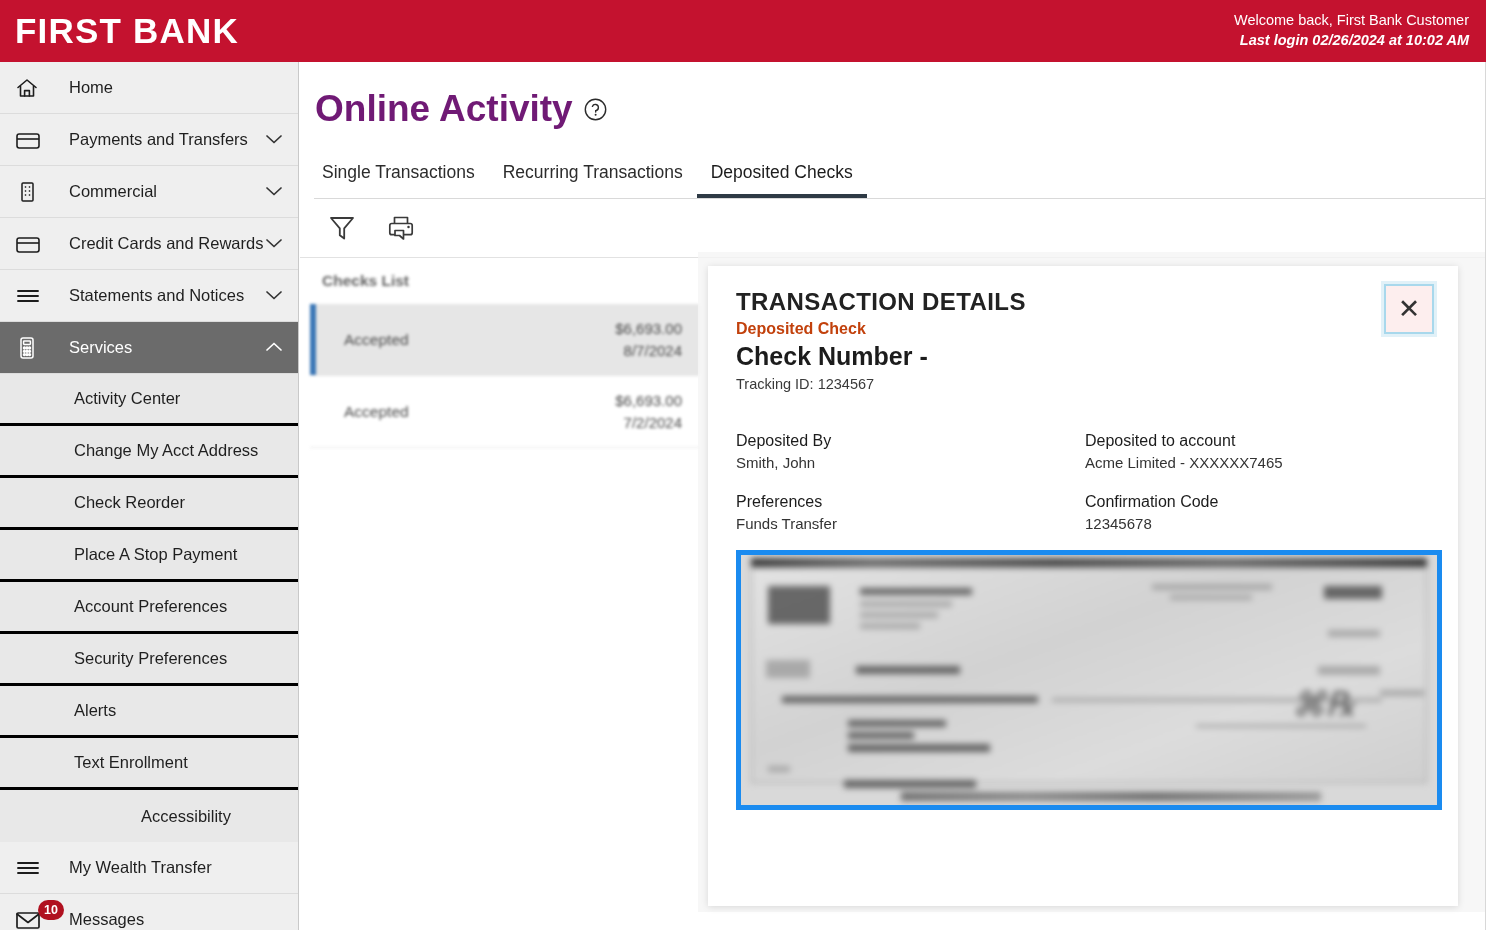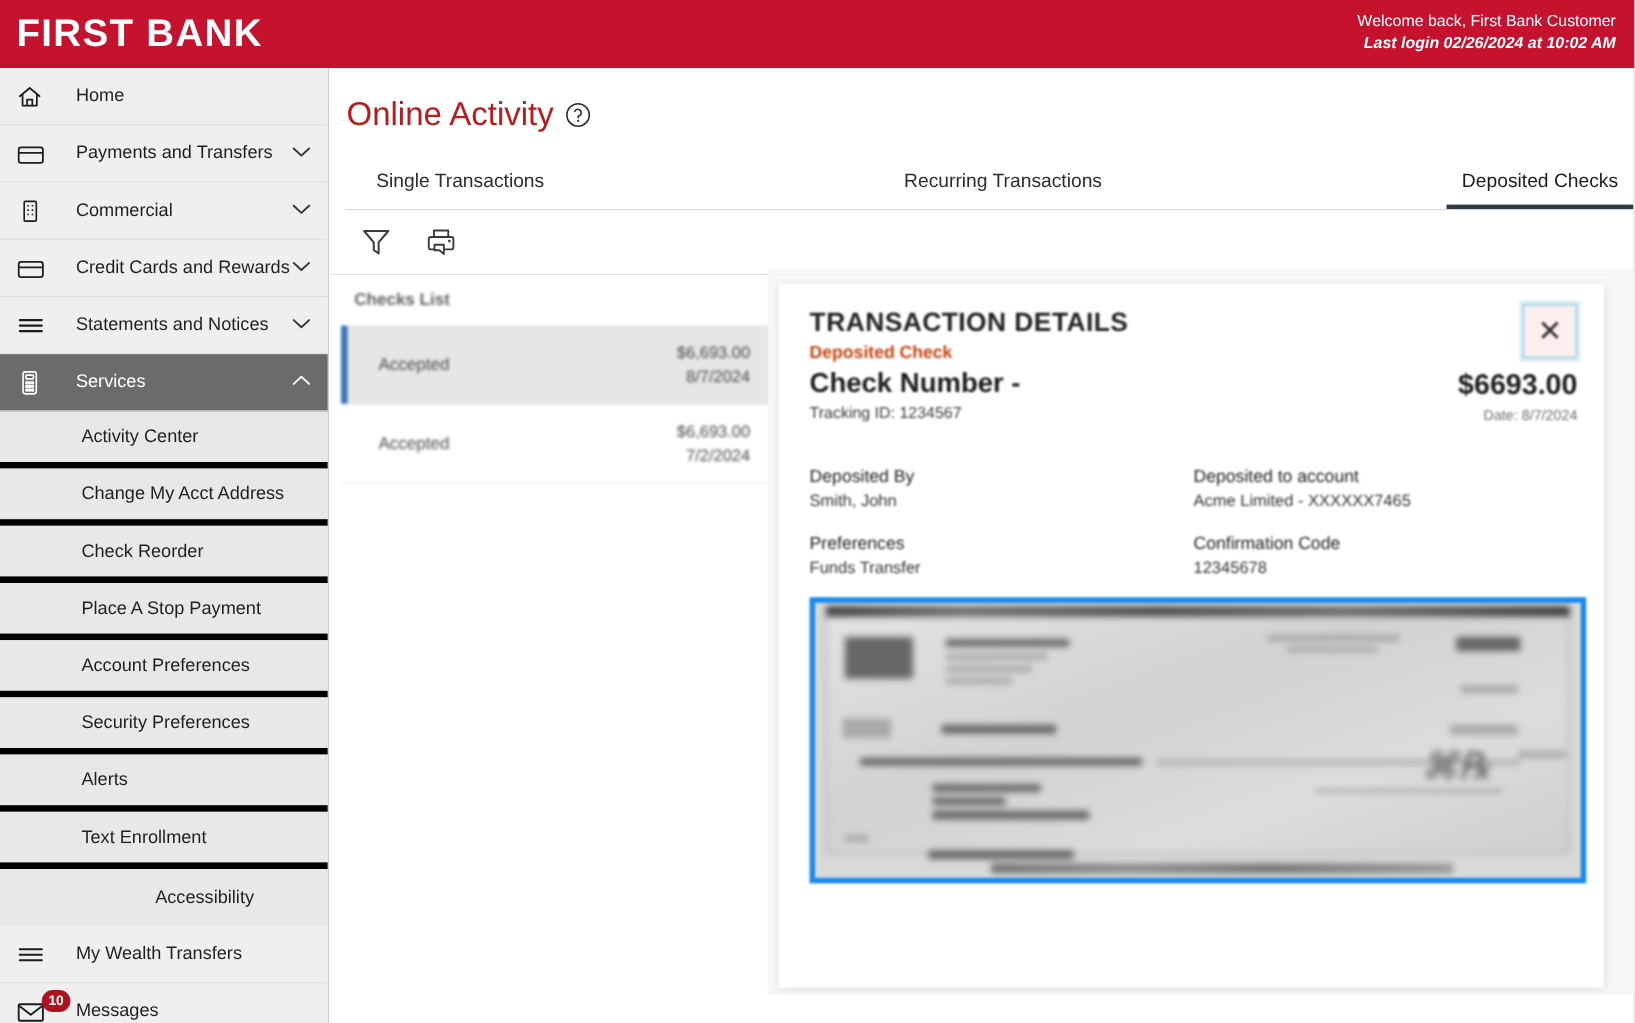--- a/index.html
+++ b/index.html
@@ -35,21 +35,21 @@
     color:#1f1f1f; font-size:16.5px; cursor:pointer; background:#efefef;
   }
   .nav-item.first { border-top:none; }
   .nav-item .ic { width:44px; display:flex; align-items:center; justify-content:flex-start; flex:0 0 44px; }
   .nav-item .lbl { flex:1 1 auto; padding-left:11px; white-space:nowrap; }
   .nav-item .chev { flex:0 0 auto; width:20px; text-align:center; color:#333; }
   .nav-item.active { background:#6b6b6b; color:#ffffff; }
   .nav-item.active .chev { color:#fff; }
   .nav-sub {
     display:flex; align-items:center; height:52px; padding-left:74px;
-    border-bottom:6px solid #000000; background:#e8e8e8;
+    border-bottom:3px solid #000000; background:#e8e8e8;
     color:#1f1f1f; font-size:16.5px; cursor:pointer; white-space:nowrap;
   }
   .nav-sub.last-sub { border-bottom:none;justify-content:center; }
   .badge {
     position:absolute; left:38px; top:6px; min-width:26px; height:20px;
     background:#b01120; color:#fff; border-radius:11px; font-size:12.5px;
     display:flex; align-items:center; justify-content:center; padding:0 5px; font-weight:bold;
   }
   .msg-row { position:relative; }
 
@@ -59,24 +59,24 @@
   .nav-item.active svg.nic rect,
   .nav-item.active svg.nic line,
   .nav-item.active svg.nic circle { stroke:#ffffff; }
 
   
   .main {
     position:absolute; top:62px; left:300px; width:1186px; height:868px;
     background:#fff; border-right:1px solid #d8d8d8; overflow:hidden;
   }
   .page-title-row { display:flex; align-items:center; padding:26px 0 0 15px; }
-  .page-title { font-size:30px; color:#b91c1c; font-weight:normal; }
+  .page-title { font-size:37px; color:#701a75; font-weight:bold; }
   .help-icon { margin-left:10px; margin-top:4px; }
 
-  .tabs { display:flex; align-items:flex-end; margin-top:22px; padding-left:28px; height:46px;justify-content:space-between; }
+  .tabs { display:flex; align-items:flex-end; margin-top:22px; padding-left:8px; height:46px; }
   .tab {
     font-size:17.5px; color:#2c2c2c; padding:0 14px 11px 14px; cursor:pointer;
     border-bottom:4px solid transparent; white-space:nowrap;
   }
   .tab.active { border-bottom-color:#2e3a45; color:#1c1c1c; }
   .tabs-rule { height:1px; background:#d9d9d9; margin-left:14px; margin-right:0; }
 
   .toolbar { display:flex; align-items:center; gap:30px; padding:14px 0 14px 28px; }
   .tool-btn { cursor:pointer; display:flex; align-items:center; justify-content:center; }
   .toolbar-rule { height:1px; background:#e2e2e2; }
@@ -301,21 +301,21 @@
     </div>
 
     <div class="nav-item">
       <span class="ic">
         <svg class="nic" width="28" height="20" viewBox="0 0 28 20" fill="none" stroke-width="1.9">
           <line x1="4" y1="5" x2="24" y2="5" stroke-linecap="round"></line>
           <line x1="4" y1="10" x2="24" y2="10" stroke-linecap="round"></line>
           <line x1="4" y1="15" x2="24" y2="15" stroke-linecap="round"></line>
         </svg>
       </span>
-      <span class="lbl">My Wealth Transfers</span>
+      <span class="lbl">My Wealth Transfer</span>
       <span class="chev"></span>
     </div>
 
     <div class="nav-item msg-row">
       <span class="ic">
         <svg class="nic" width="30" height="24" viewBox="0 0 30 24" fill="none" stroke-width="1.7">
           <rect x="3" y="5" width="22" height="15" rx="1.2"></rect>
           <path d="M3 6 L14 14.5 L25 6" stroke-linecap="round" stroke-linejoin="round"></path>
         </svg>
       </span>
@@ -391,24 +391,20 @@
             <span class="x">✕</span>
           </div>
 
           <div class="modal-h1">TRANSACTION DETAILS</div>
           <div class="modal-sub">Deposited Check</div>
 
           <div class="check-num-row">
             <div>
               <div class="check-num">Check Number -</div>
               <div class="tracking">Tracking ID: 1234567</div>
-            </div>
-            <div>
-              <div class="amount">$6693.00</div>
-              <div class="amount-date">Date: 8/7/2024</div>
             </div>
           </div>
 
           <div class="fields">
             <div>
               <div class="fld-label">Deposited By</div>
               <div class="fld-value">Smith, John</div>
             </div>
             <div>
               <div class="fld-label">Deposited to account</div>

